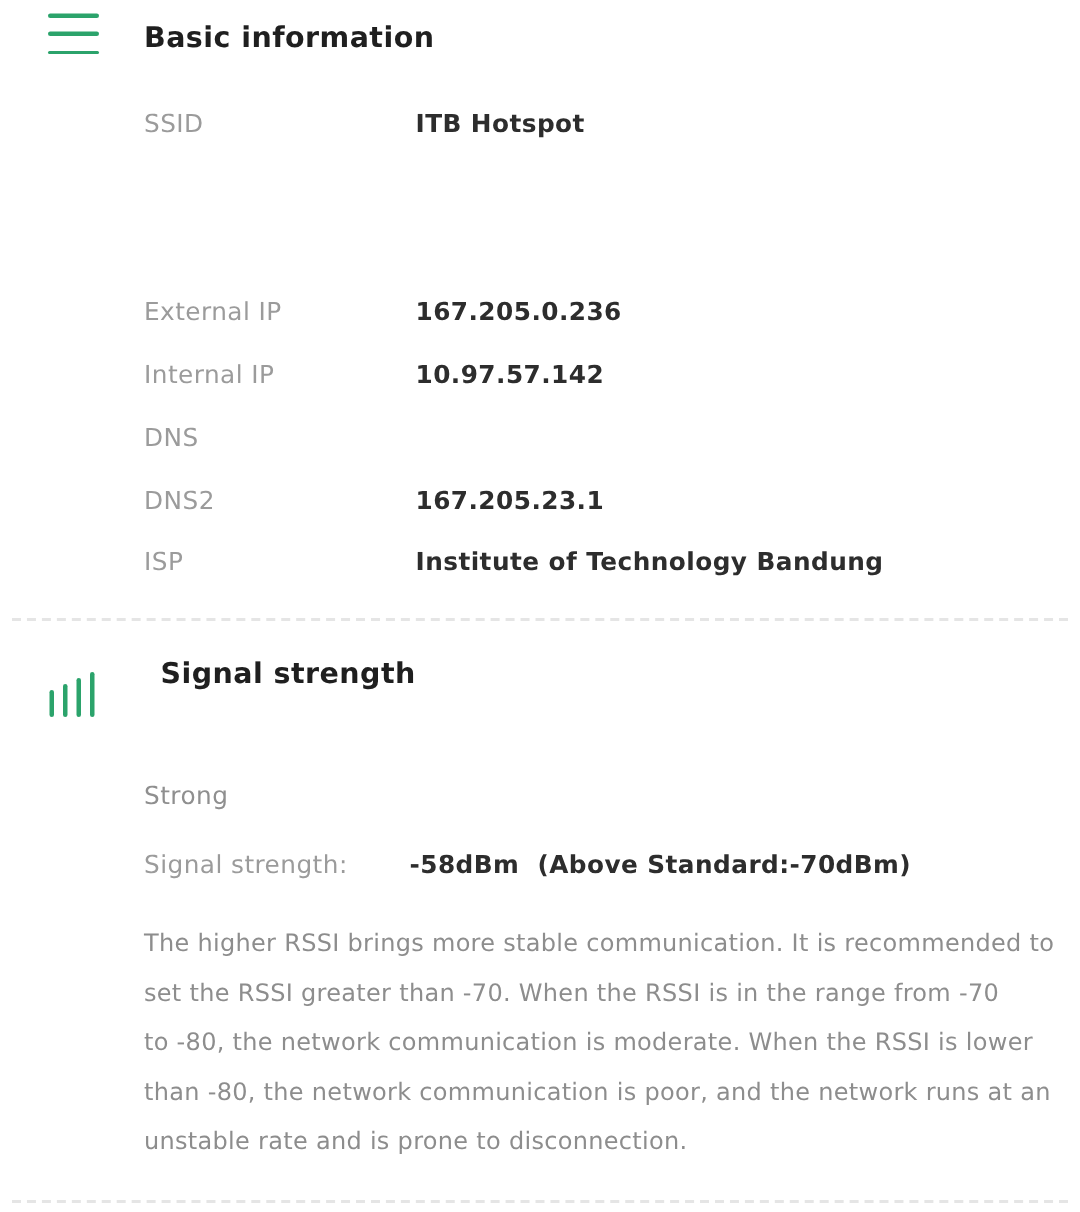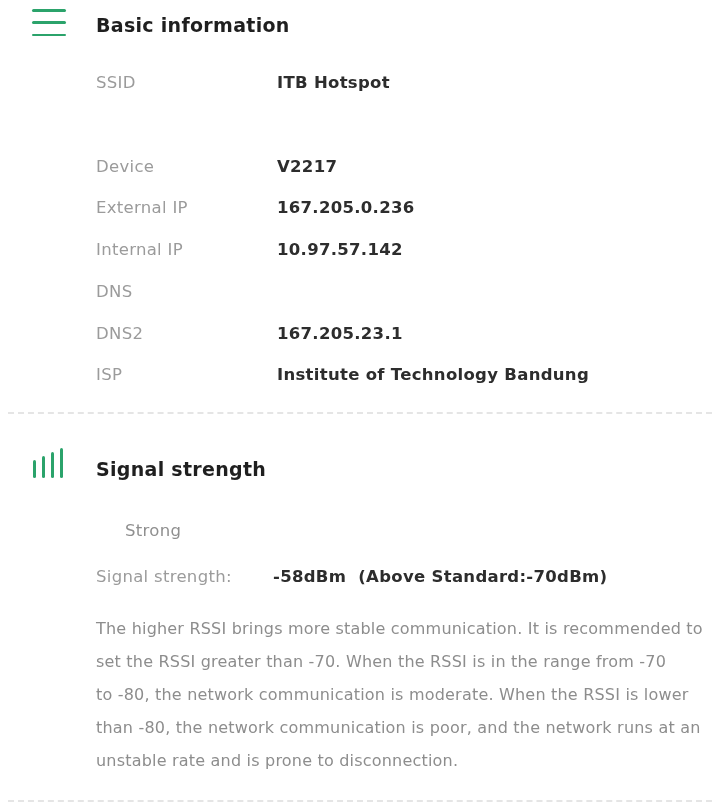--- a/index.html
+++ b/index.html
@@ -35,21 +35,21 @@
 
   .section-title {
     left: 96px;
     font-size: 19px;
     font-weight: bold;
     color: #1f1f1f;
     letter-spacing: 0.3px;
     white-space: nowrap;
   }
   .title-basic  { top: 14px; }
-  .title-signal { top: 458px; }
+  .title-signal { top: 438px; margin-left: 11px; }
 
   .info-row { left: 0; width: 720px; height: 20px; }
   .info-label {
     position: absolute; left: 96px; top: 0;
     font-size: 16.5px; color: #9b9b9b; letter-spacing: 0.3px; white-space: nowrap;
   }
   .info-value {
     position: absolute; left: 277px; top: 0;
     font-size: 16.5px; font-weight: bold; color: #2d2d2d;
     letter-spacing: 0.3px; white-space: pre;
@@ -57,21 +57,21 @@
 
   .divider {
     left: 8px; width: 704px; height: 0;
     border-top: 2.5px dashed #e5e5e5;
   }
   .divider-top    { top: 412px; }
   .divider-bottom { top: 800px; }
 
   .status-text {
     left: 96px; top: 521px;
-    font-size: 16.5px; color: #8f8f8f; letter-spacing: 0.3px; margin-left: 29px;
+    font-size: 16.5px; color: #8f8f8f; letter-spacing: 0.3px;
   }
 
   .signal-row { left: 0; top: 567px; width: 708px; height: 22px; padding-left: 39px; }
   .signal-row .info-value { left: 273px; }
 
   .description {
     left: 96px; top: 612px; width: 600px;
     font-size: 16px; color: #8d8d8d; letter-spacing: 0.2px;
     line-height: 33px;
   }
@@ -85,24 +85,20 @@
   <div class="abs menu-icon">
     <div class="bar"></div>
     <div class="bar"></div>
     <div class="bar"></div>
   </div>
   <div class="abs section-title title-basic">Basic information</div>
 
   <div class="abs info-row" style="top:73px">
     <span class="info-label">SSID</span>
     <span class="info-value">ITB Hotspot</span>
-  </div>
-  <div class="abs info-row" style="top:157px">
-    <span class="info-label">Device</span>
-    <span class="info-value">V2217</span>
   </div>
   <div class="abs info-row" style="top:198px">
     <span class="info-label">External IP</span>
     <span class="info-value">167.205.0.236</span>
   </div>
   <div class="abs info-row" style="top:240px">
     <span class="info-label">Internal IP</span>
     <span class="info-value">10.97.57.142</span>
   </div>
   <div class="abs info-row" style="top:282px">

